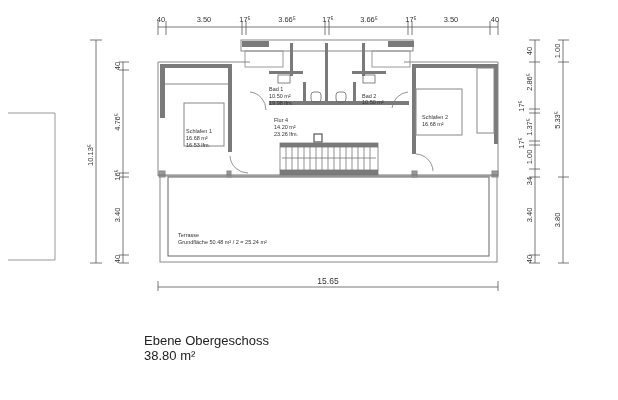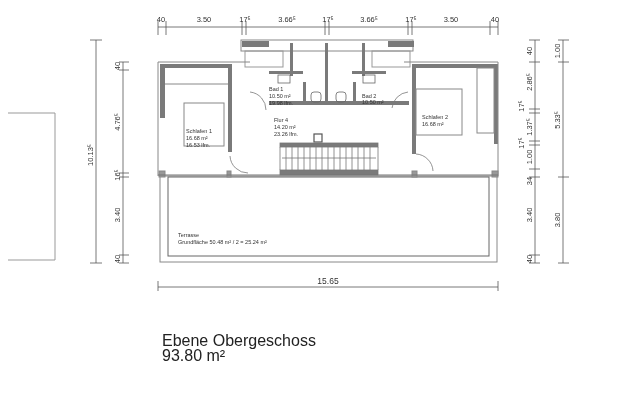--- a/index.html
+++ b/index.html
@@ -1,18 +1,18 @@
 <!DOCTYPE html>
 <html><head>
   <meta charset="utf-8">
   <style>
     html, body { margin: 0; padding: 0; background: #ffffff; }
     body { width: 618px; height: 400px; position: relative; overflow: hidden; font-family: "Liberation Sans", sans-serif; color: #333; }
     svg text { font-family: "Liberation Sans", sans-serif; fill: #333; }
-    .caption { position: absolute; left: 162px; top: 333px; font-size: 16px; color: #222; line-height: 15px; }
+    .caption { position: absolute; left: 144px; top: 333px; font-size: 13px; color: #222; line-height: 15px; }
     .caption div { white-space: nowrap; }
   </style>
 </head>
 <body>
 
 <svg width="618" height="400" viewBox="0 0 618 400" style="position:absolute;left:0;top:0">
 
   <g stroke="#999" stroke-width="1" fill="none">
     <polyline points="8,113 55,113 55,260 8,260"></polyline>
   </g>
@@ -234,14 +234,14 @@
     <text x="422" y="126">16.68 m²</text>
   </g>
   <g font-size="5.5">
     <text x="178" y="237">Terrasse</text>
     <text x="178" y="244">Grundfläche 50.48 m² / 2 = 25.24 m²</text>
   </g>
 </svg>
 
 <div class="caption">
   <div>Ebene Obergeschoss</div>
-  <div>93.80 m²</div>
+  <div>38.80 m²</div>
 </div>
 
 </body></html>

